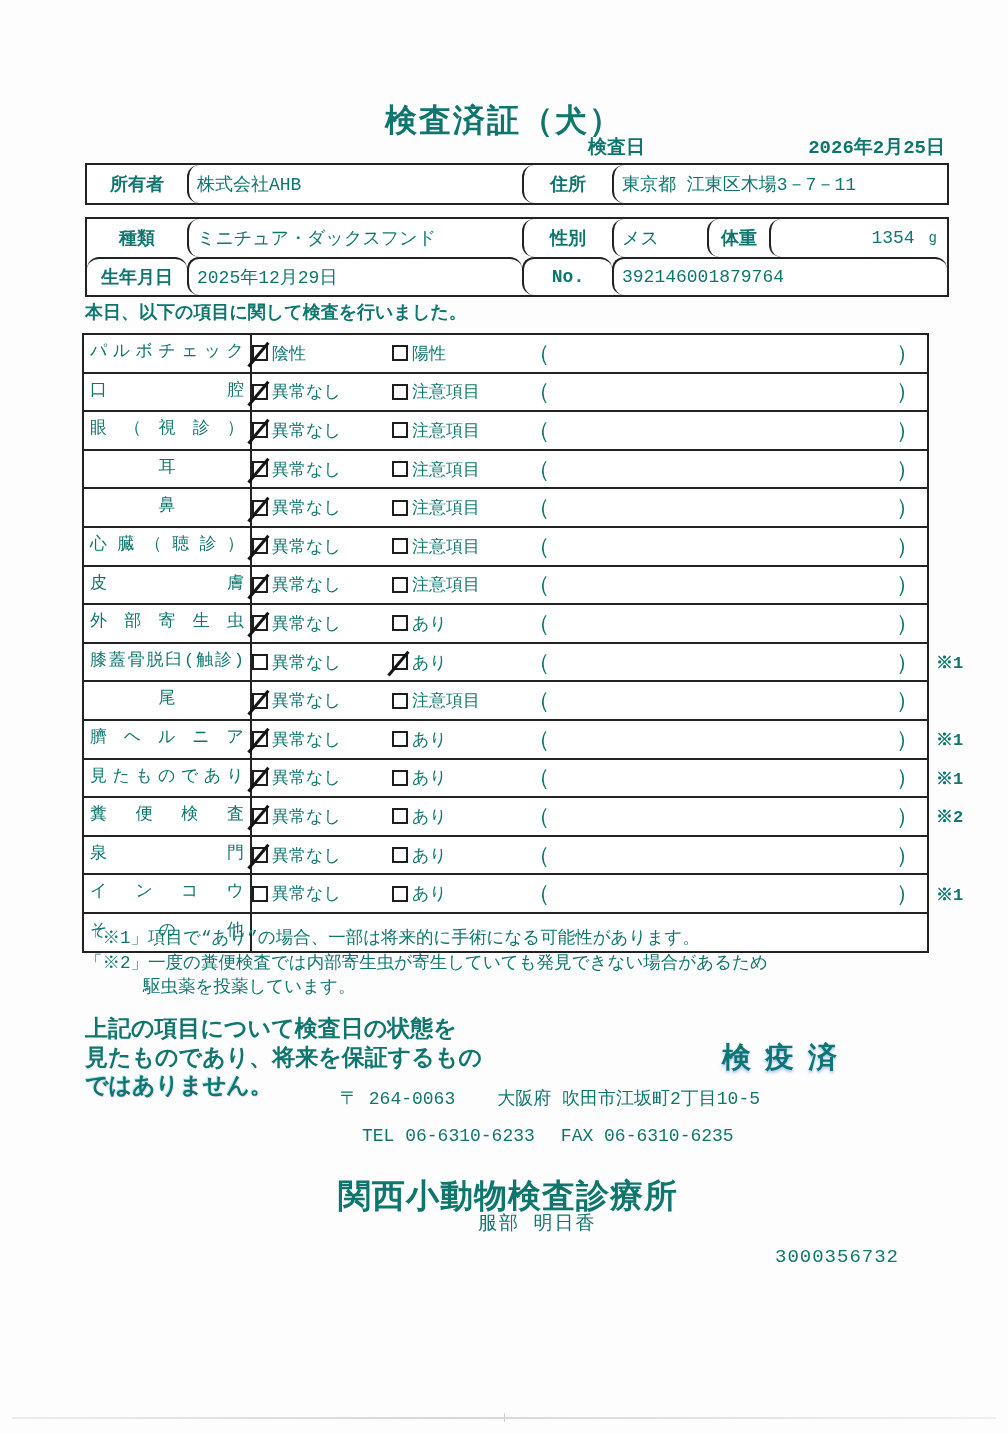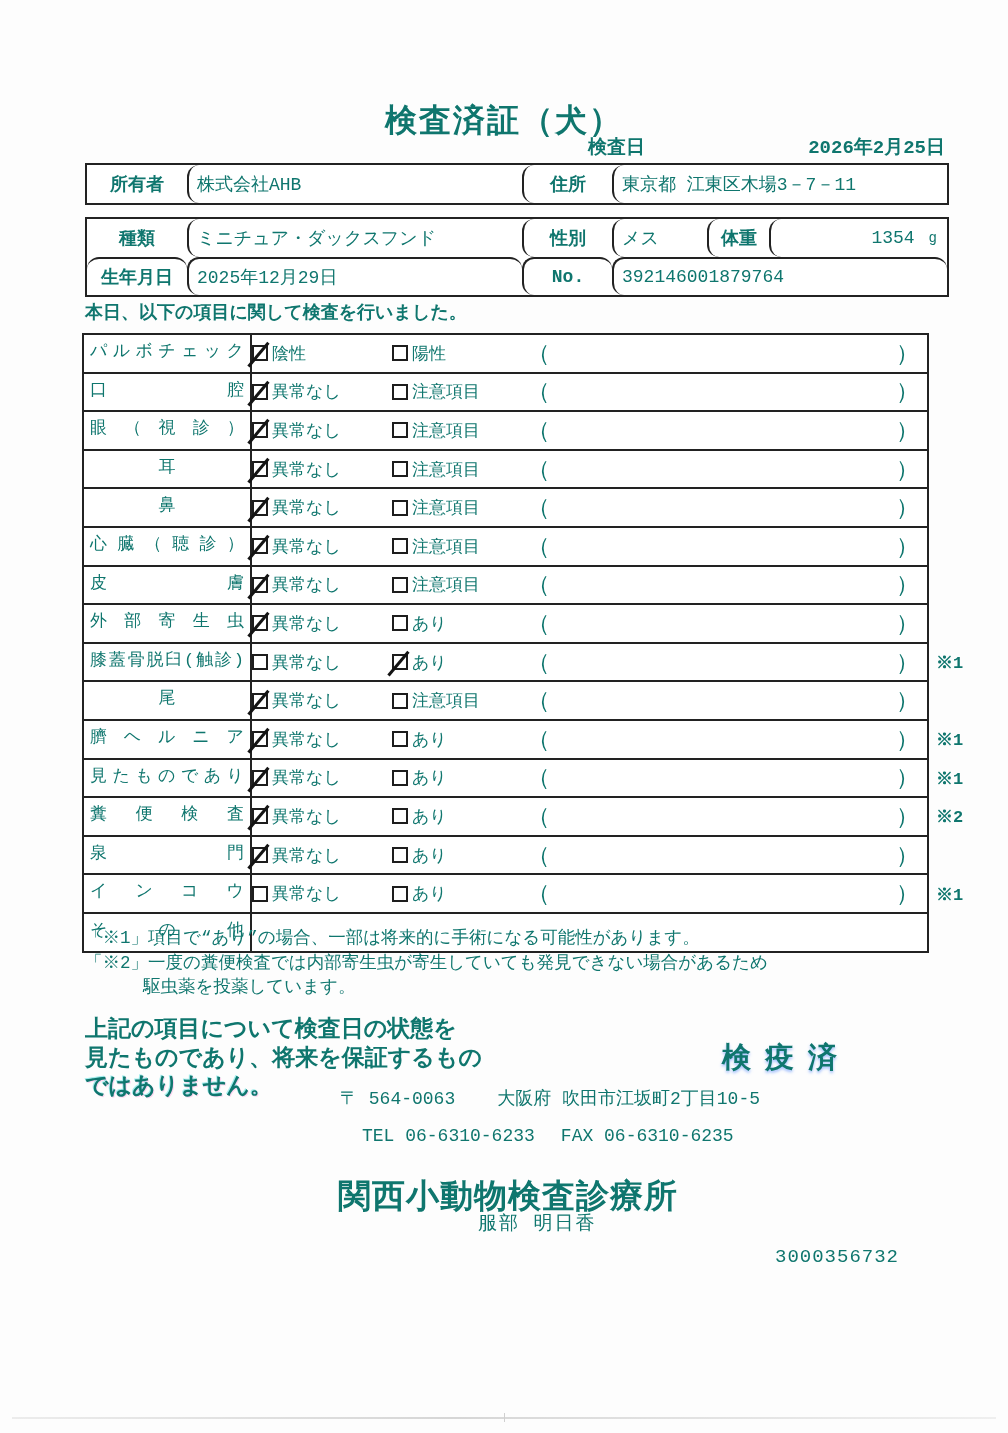--- a/index.html
+++ b/index.html
@@ -429,21 +429,21 @@
 
   <div class="disclaimer">
     <div>上記の項目について検査日の状態を</div>
     <div>見たものであり、将来を保証するもの</div>
     <div class="fringe">ではありません。</div>
   </div>
 
   <div class="stamp">検疫済</div>
 
   <div class="postal">
-    <span>〒 564-0063</span>
+    <span>〒 264-0063</span>
     <span>大阪府 吹田市江坂町2丁目10-5</span>
   </div>
   <div class="telfax">
     <span>TEL 06-6310-6233</span>
     <span>FAX 06-6310-6235</span>
   </div>
   <div class="clinic">関西小動物検査診療所</div>
   <div class="vet">服部 明日香</div>
   <div class="serial">3000356732</div>
 

